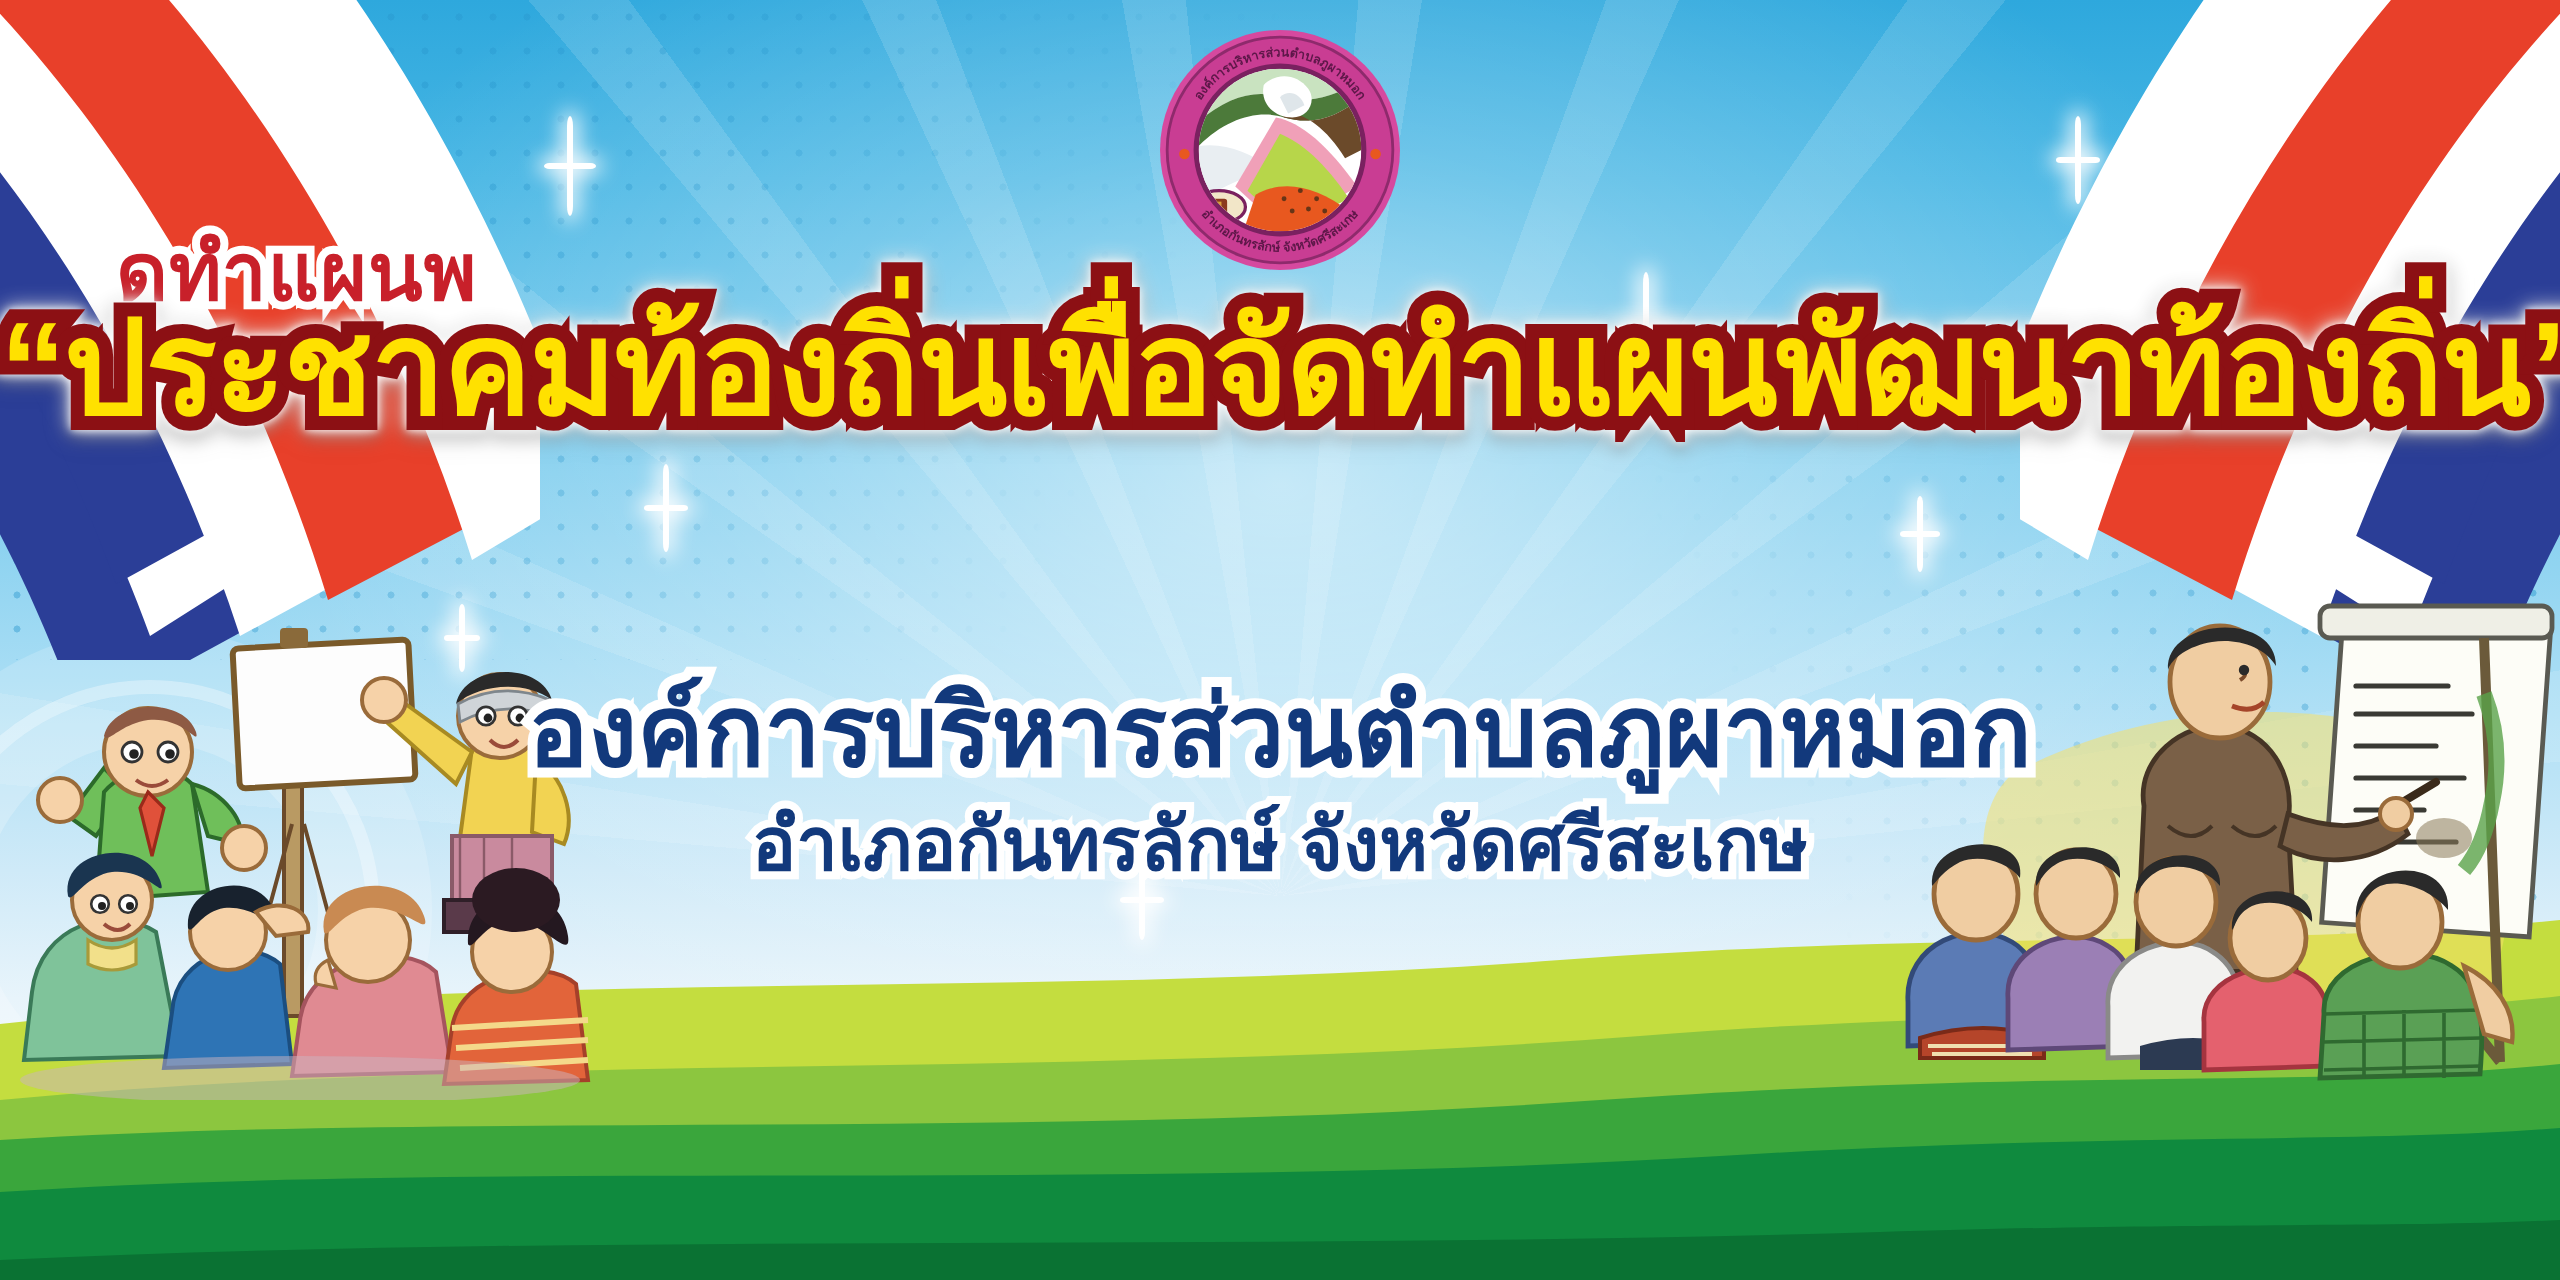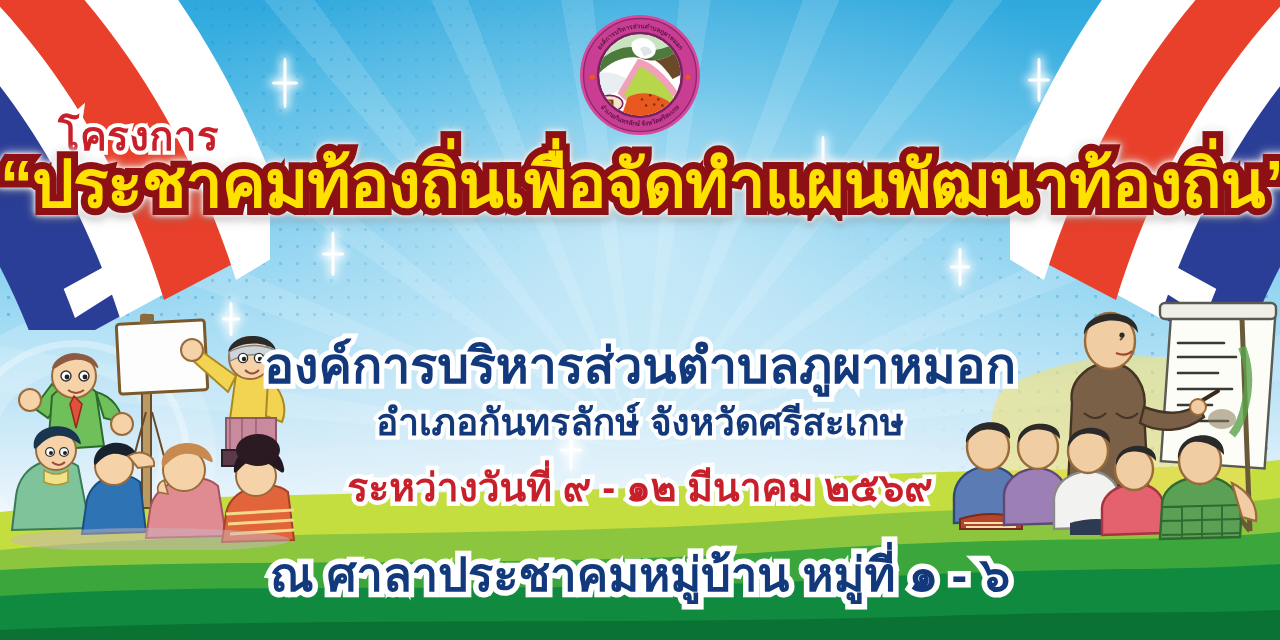--- a/index.html
+++ b/index.html
@@ -402,21 +402,19 @@
         <path d="M212,212 C210,184 256,174 276,188 C292,198 292,218 290,242 L210,244 Z" fill="#5aa055" stroke="#2f6a30" stroke-width="2.4"></path>
         <path d="M212,212 l78,-2 M212,226 l78,-2 M212,240 l78,-2 M232,212 l0,32 M252,210 l0,34 M272,210 l0,34" stroke="#2f6a30" stroke-width="1.8"></path>
         <ellipse cx="250" cy="166" rx="21" ry="23" fill="#f0cda2" stroke="#9a6b3a" stroke-width="2.4"></ellipse>
         <path d="M228,164 C226,134 276,132 274,160 C266,150 250,144 240,148 C232,152 230,160 228,164 Z" fill="#2a2a2a"></path>
         <path d="M282,188 C298,196 308,210 306,226 L292,222 Z" fill="#f0cda2" stroke="#9a6b3a" stroke-width="2.2"></path>
       </g>
     </svg>
   </div>
 
   <div class="content">
-    <div class="line l-project">โครงการ</div>
+    <div class="line l-project">ดทำแผนพ</div>
     <div class="line l-title">“ประชาคมท้องถิ่นเพื่อจัดทำแผนพัฒนาท้องถิ่น”</div>
     <div class="line l-org">องค์การบริหารส่วนตำบลภูผาหมอก</div>
     <div class="line l-district">อำเภอกันทรลักษ์ จังหวัดศรีสะเกษ</div>
-    <div class="line l-date">ระหว่างวันที่ ๙ - ๑๒ มีนาคม ๒๕๖๙</div>
-    <div class="line l-venue">ณ ศาลาประชาคมหมู่บ้าน หมู่ที่ ๑ - ๖</div>
   </div>
 
 </div>
 
 </body></html>

